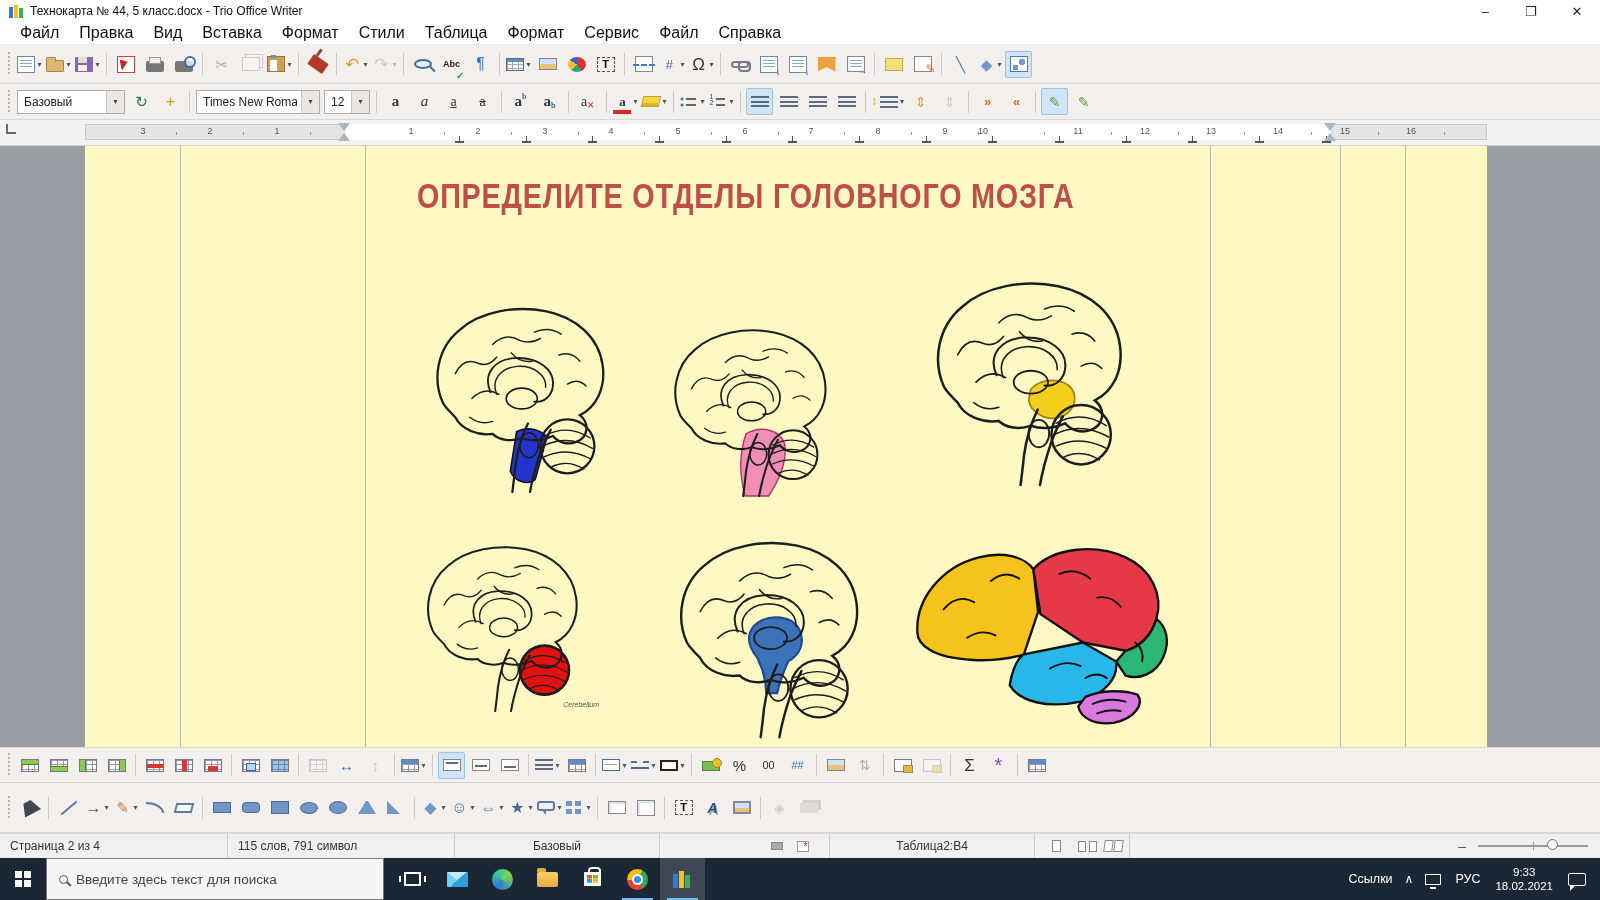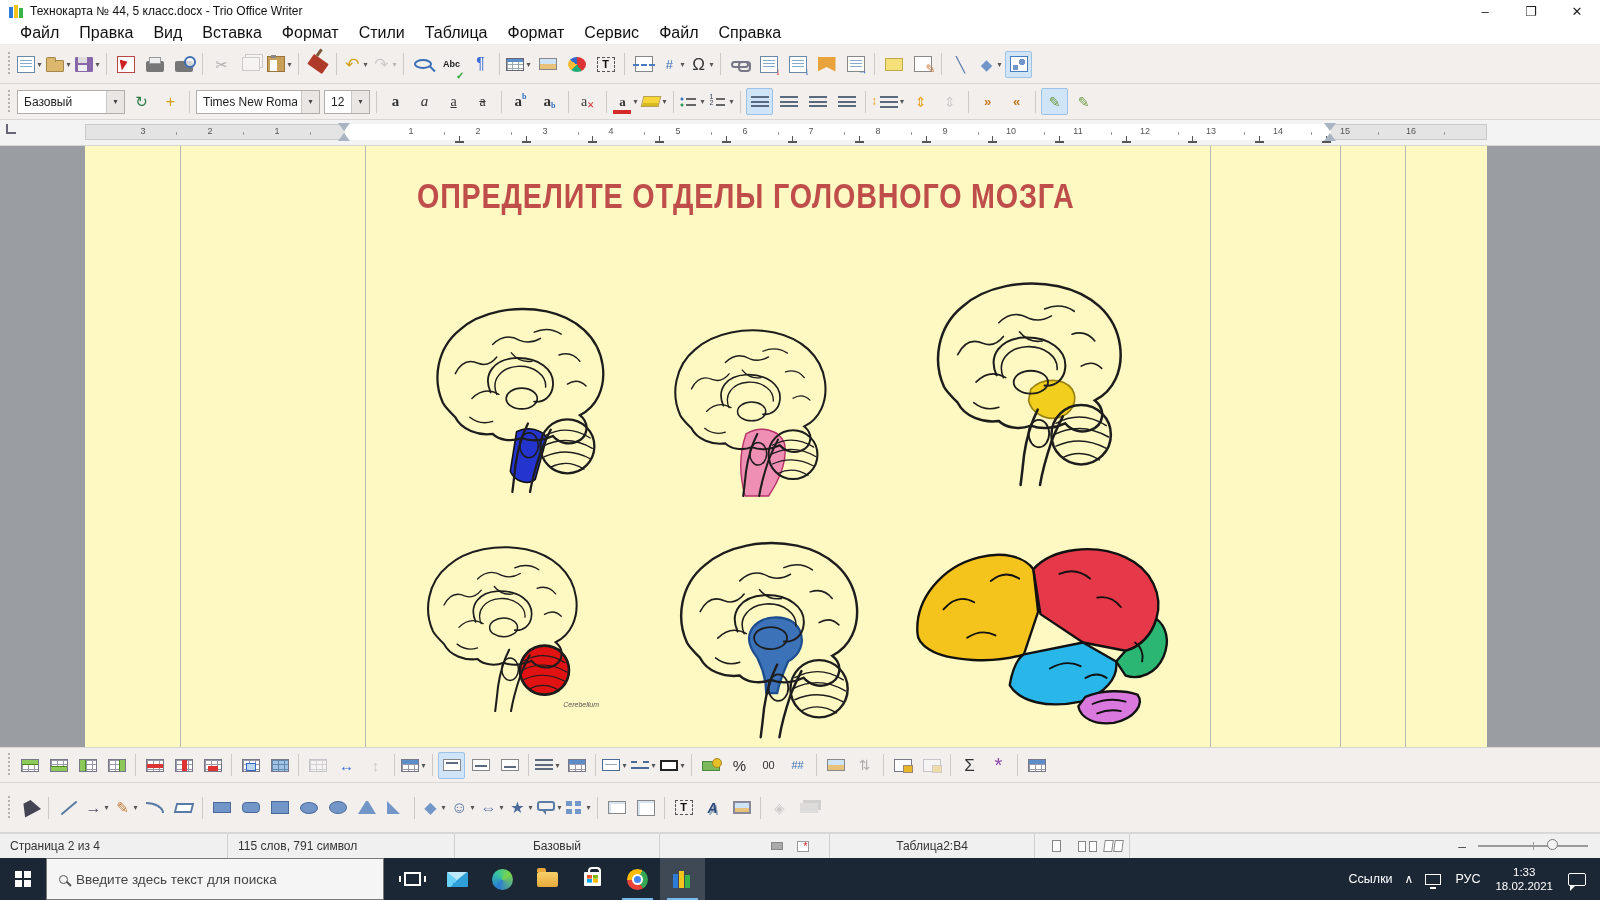--- a/index.html
+++ b/index.html
@@ -535,21 +535,21 @@
       <span class="rnum" style="left: 678px;">5</span>
       <span class="rtick" style="left: 711px;"></span>
       <span class="rnum" style="left: 745px;">6</span>
       <span class="rtick" style="left: 778px;"></span>
       <span class="rnum" style="left: 811px;">7</span>
       <span class="rtick" style="left: 844px;"></span>
       <span class="rnum" style="left: 878px;">8</span>
       <span class="rtick" style="left: 911px;"></span>
       <span class="rnum" style="left: 945px;">9</span>
       <span class="rtick" style="left: 978px;"></span>
-      <span class="rnum" style="left: 1011px;">10</span>
+      <span class="rnum" style="left: 983px;">10</span>
       <span class="rtick" style="left: 1044px;"></span>
       <span class="rnum" style="left: 1078px;">11</span>
       <span class="rtick" style="left: 1111px;"></span>
       <span class="rnum" style="left: 1145px;">12</span>
       <span class="rtick" style="left: 1178px;"></span>
       <span class="rnum" style="left: 1211px;">13</span>
       <span class="rtick" style="left: 1244px;"></span>
       <span class="rnum" style="left: 1278px;">14</span>
       <span class="rtick" style="left: 1311px;"></span>
       <span class="rnum" style="left: 1345px;">15</span>
@@ -933,20 +933,20 @@
       <span class="trio-icon"></span>
     </div>
   <div class="tray">
     <span class="tray-item">Ссылки</span>
     <span class="tray-item chev">∧</span>
     <span class="tray-item">
         <span class="net-icon"></span>
       </span>
     <span class="tray-item">РУС</span>
     <span class="clock">
-      <span>1:33</span>
+      <span>9:33</span>
       <span>18.02.2021</span>
     </span>
     <span class="tray-item" style="padding-right:14px">
         <span class="notif-icon"></span>
       </span>
   </div>
 </div>
 
 </body></html>

